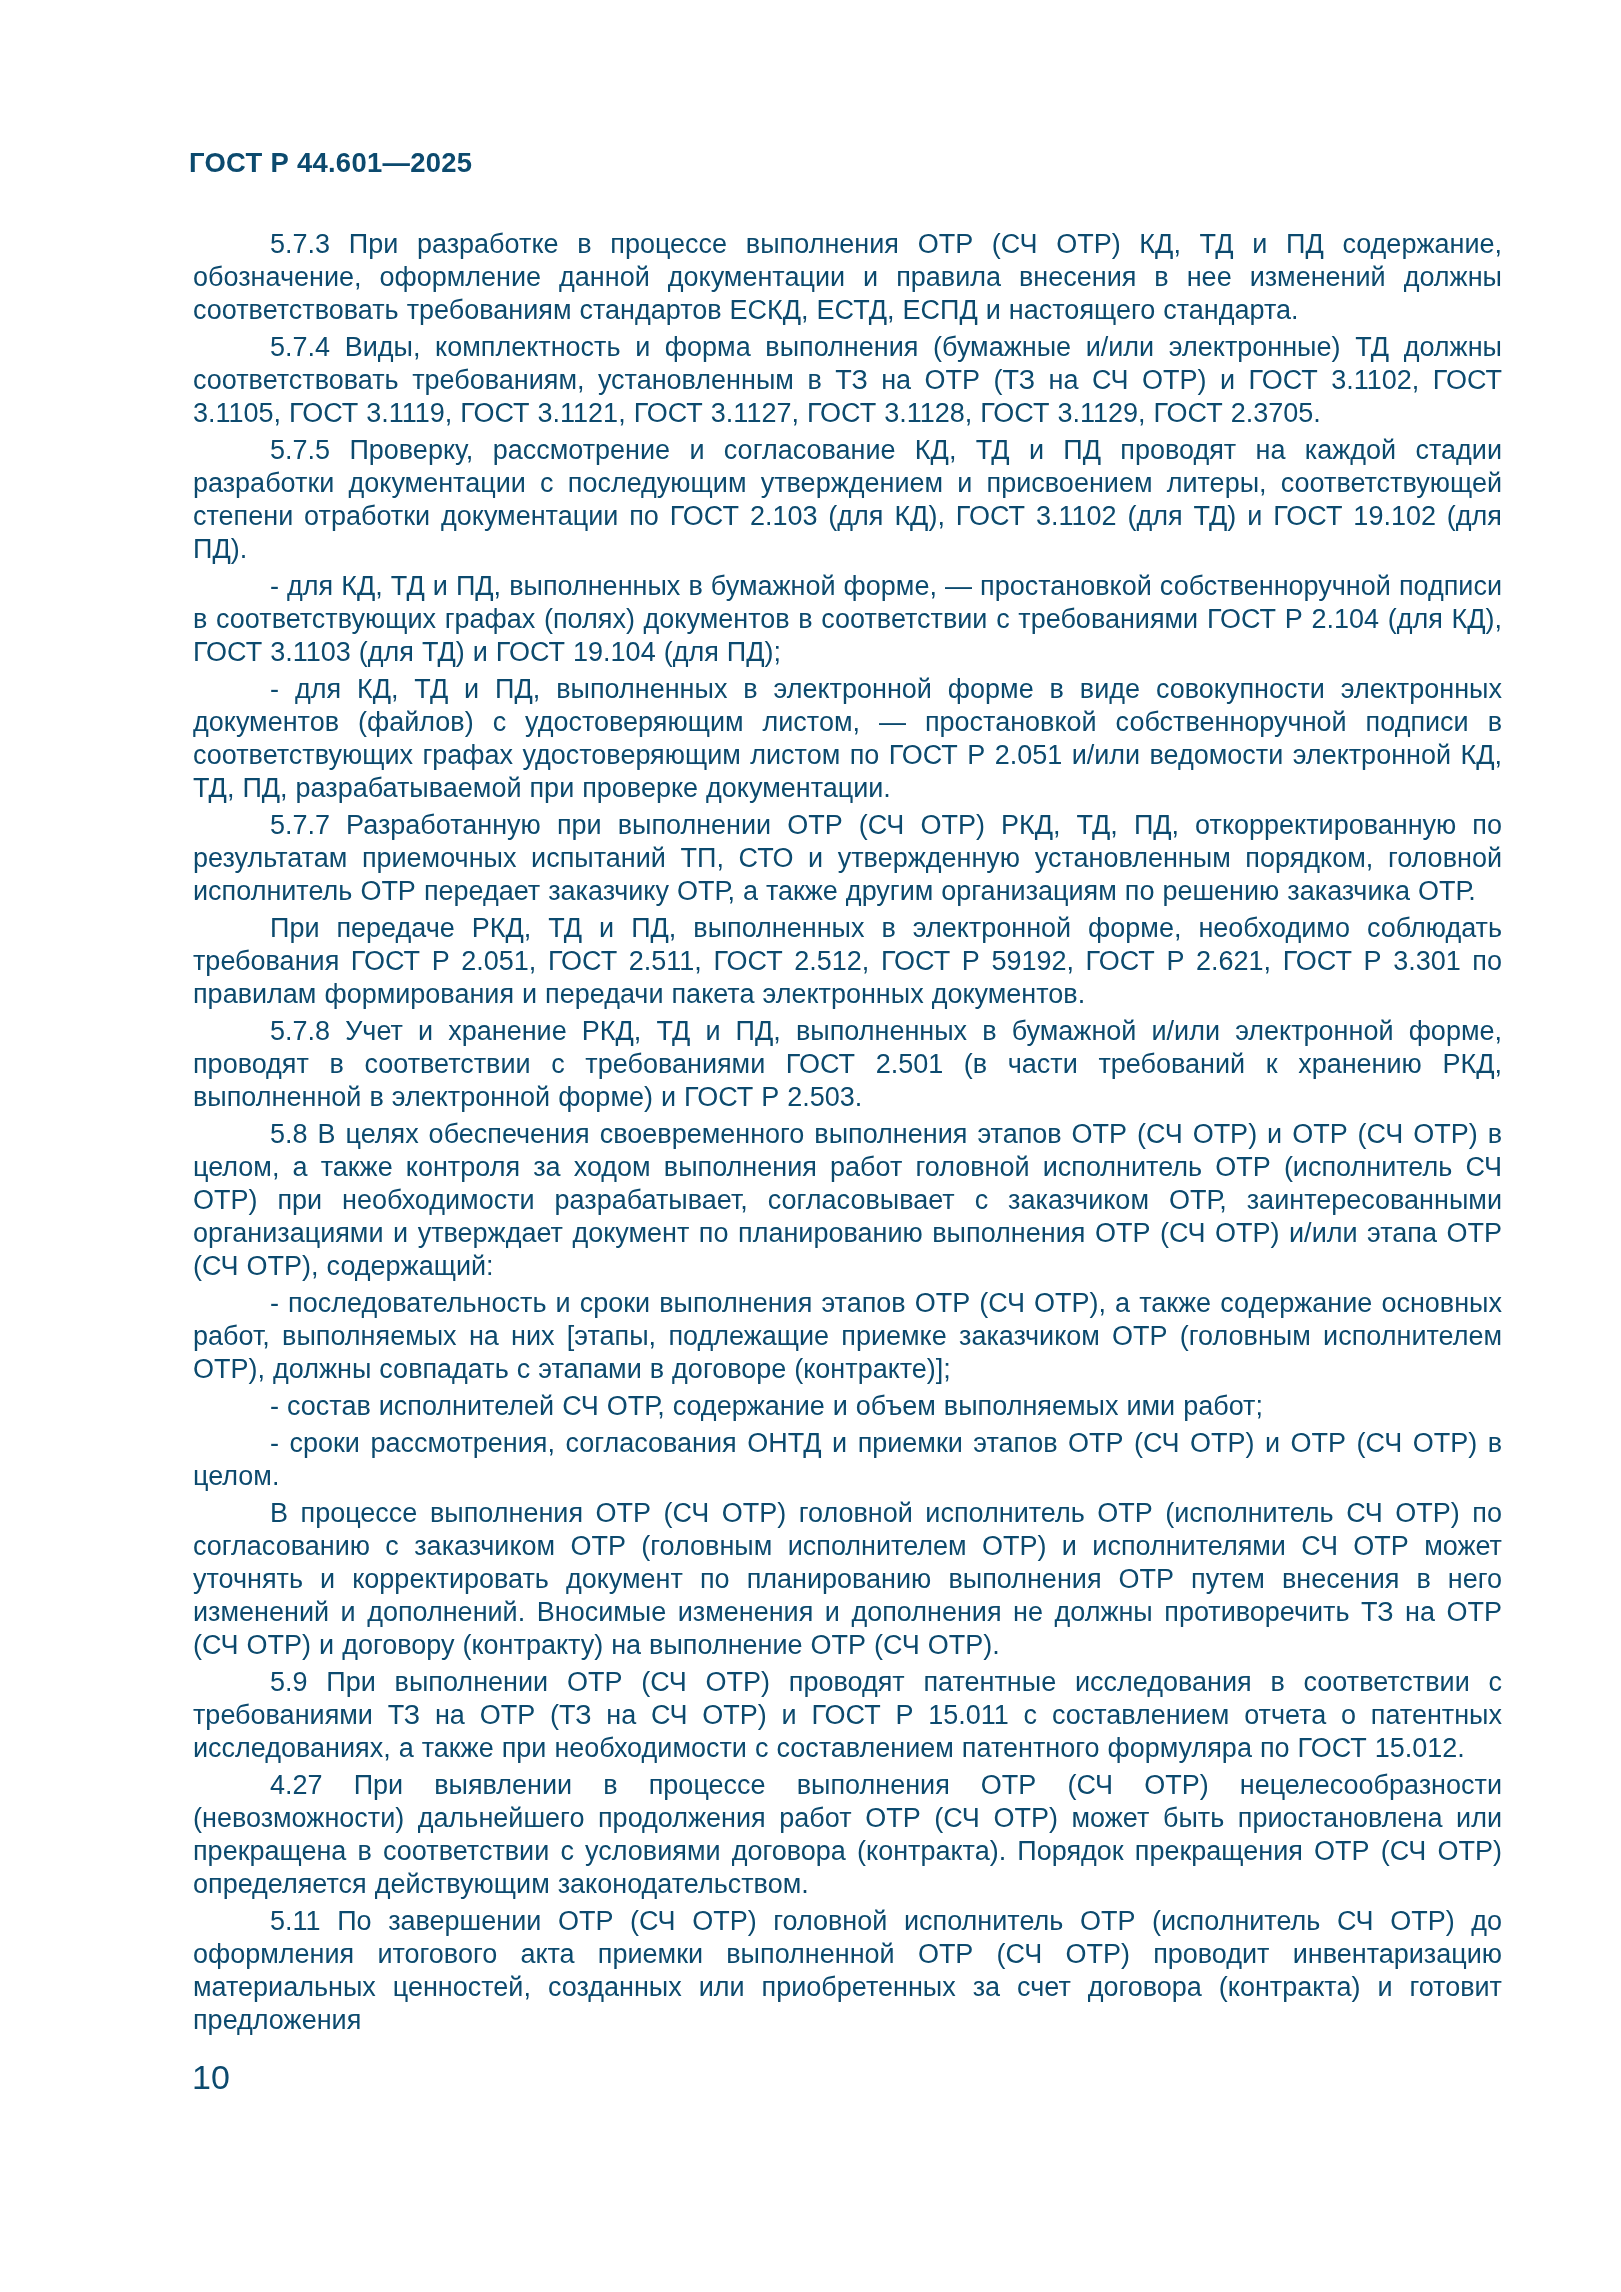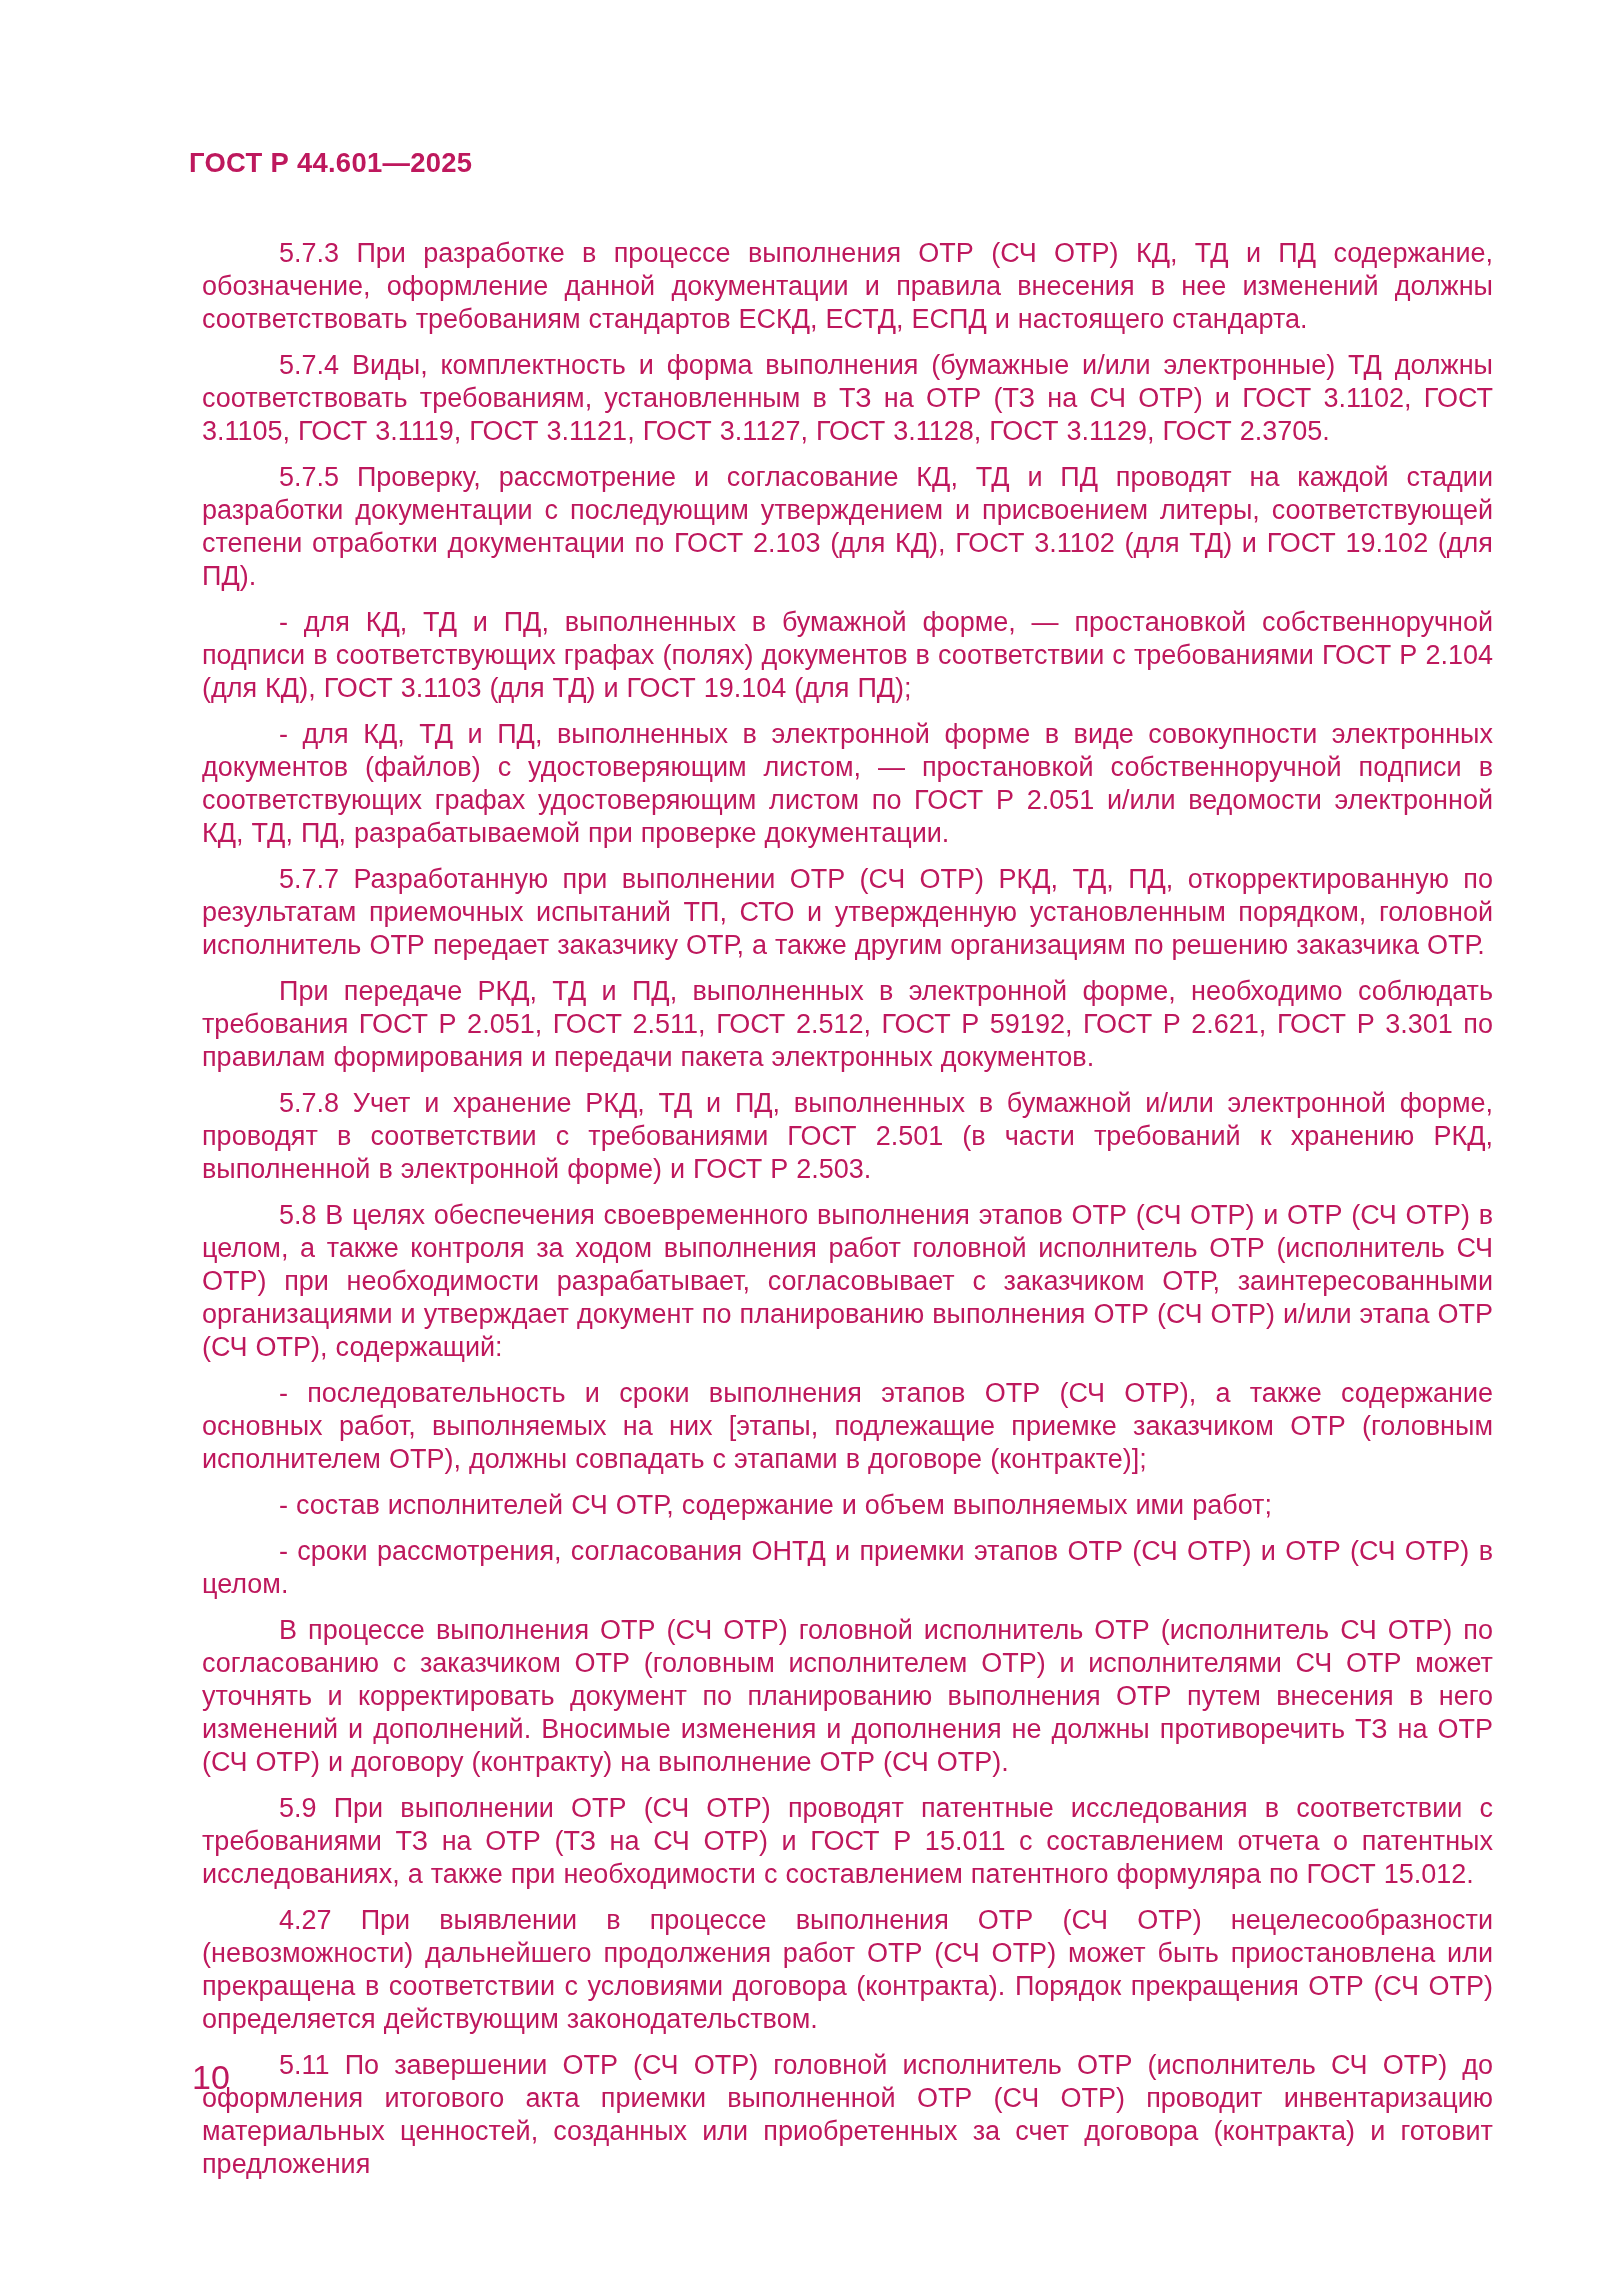--- a/index.html
+++ b/index.html
@@ -5,21 +5,21 @@
   html, body {
     margin: 0;
     padding: 0;
     background: #ffffff;
   }
   .page {
     position: relative;
     width: 1621px;
     height: 2293px;
     background: #ffffff;
-    color: #be185d;
+    color: #0c4a6e;
     font-family: "Liberation Sans", sans-serif;
     overflow: hidden;
   }
   .running-header {
     position: absolute;
     left: 189px;
     top: 147px;
     font-size: 27.4px;
     font-weight: bold;
     letter-spacing: 0.3px;
@@ -29,21 +29,21 @@
     position: absolute;
     left: 189px;
     top: 224px;
     width: 1317px;
     font-size: 27px;
     line-height: 33px;
     text-align: justify;
     word-spacing: 0.5px;
   }
   .body-text p {
-    margin: 13px;
+    margin: 4px;
     padding: 0;
     text-indent: 77px;
   }
   .page-number {
     position: absolute;
     left: 192px;
     top: 2061px;
     font-size: 34px;
     line-height: 32px;
   }

